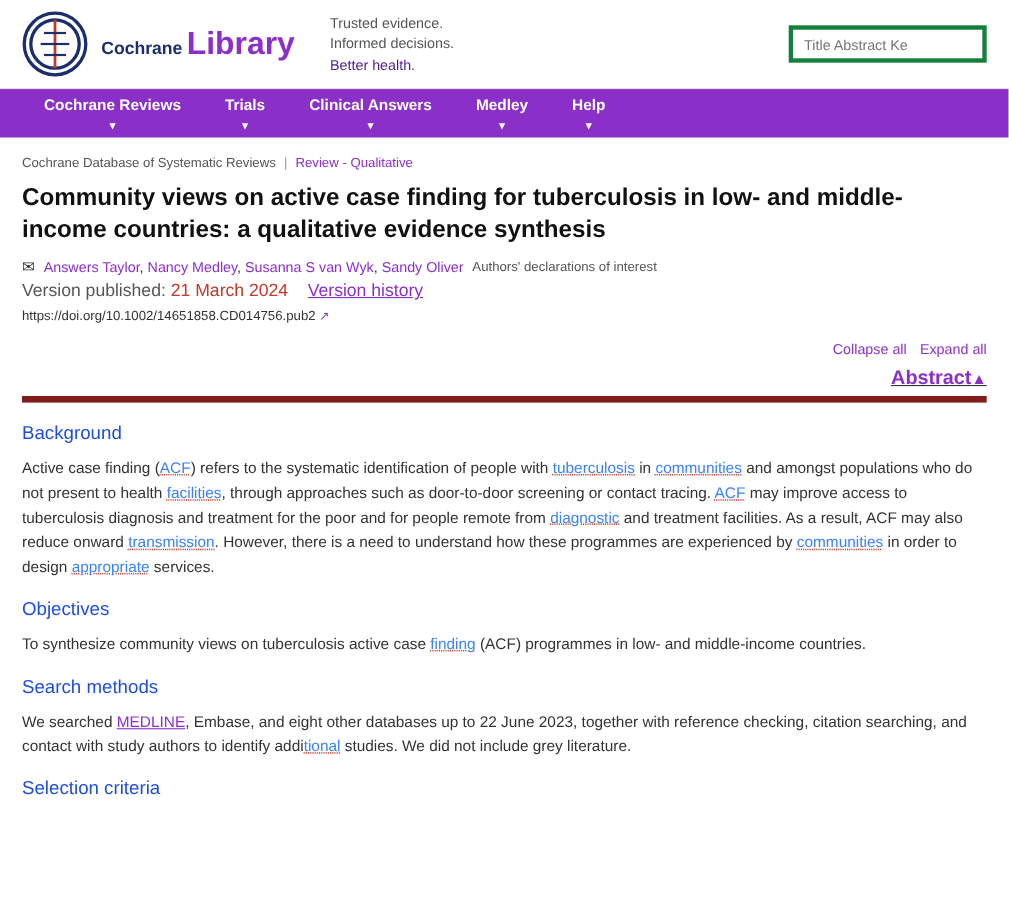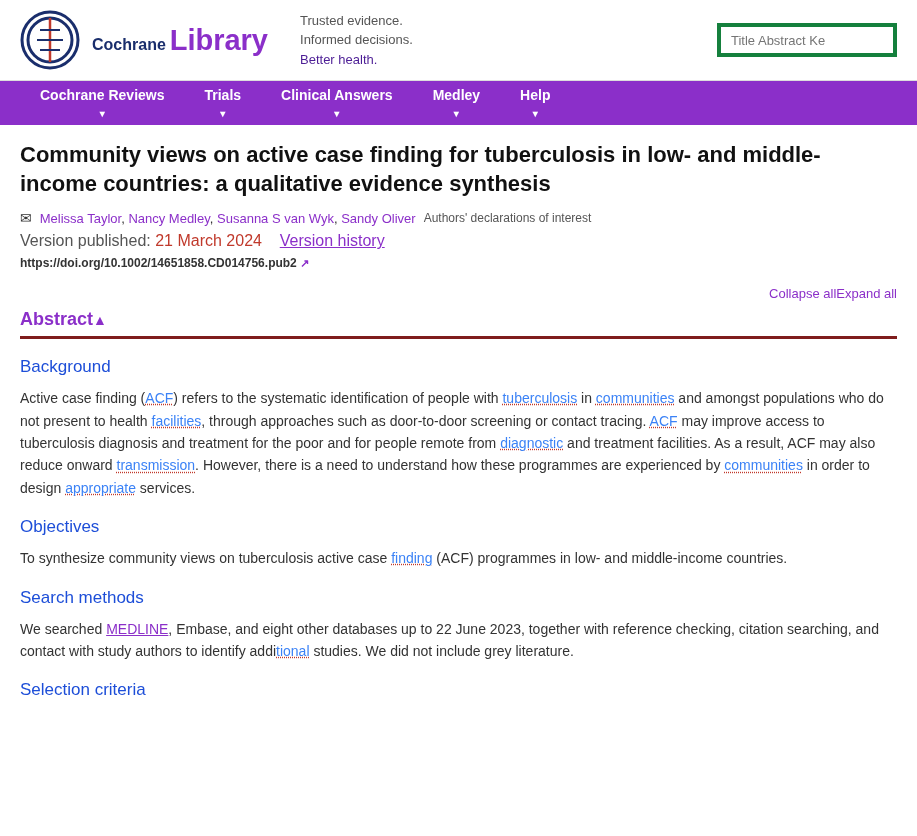--- a/index.html
+++ b/index.html
@@ -139,53 +139,53 @@
     .version-line .version-history {
       color: #8b2fc9;
       cursor: pointer;
       text-decoration: underline;
     }
 
     
     .doi-line {
       font-size: 12px;
       margin-bottom: 16px;
-      font-weight: bold;
     }
     .doi-line a {
       color: #333;
       text-decoration: none;
     }
     .doi-line .ext-link {
       color: #8b2fc9;
       font-size: 11px;
     }
 
     
     .collapse-expand-bar {
       display: flex;
       justify-content: flex-end;
-      gap: 0;
+      gap: 12px;
       margin-bottom: 8px;
       font-size: 13px;
     }
     .collapse-expand-bar a {
       color: #8b2fc9;
       text-decoration: none;
       cursor: pointer;
     }
 
     
     .abstract-header {
       display: flex;
       align-items: center;
-      justify-content: flex-start;
-      border-bottom: 3px solid #7f1d1d;
+      justify-content: flex-end;
+      border-bottom: 6px solid #7f1d1d;
       padding-bottom: 6px;
       margin-bottom: 16px;
+      text-decoration: underline;
     }
     .abstract-title {
       font-size: 18px;
       font-weight: bold;
       color: #8b2fc9;
     }
     .abstract-chevron {
       color: #8b2fc9;
       font-size: 14px;
     }
@@ -258,27 +258,32 @@
     <span class="nav-chevron">▾</span>
   </div>
   <div class="nav-item">
     <span>Help</span>
     <span class="nav-chevron">▾</span>
   </div>
 </nav>
 
 <main class="content">
 
+  <div class="breadcrumb">
+    <a href="#">Cochrane Database of Systematic Reviews</a>
+    <span class="separator">|</span>
+    <span class="current">Review - Qualitative</span>
+  </div>
 
   <h1 class="article-title">Community views on active case finding for tuberculosis in low- and middle-income countries: a qualitative evidence synthesis</h1>
 
   <div class="authors-line">
     <span class="envelope">✉</span>
     <span class="authors-list">
-      <a href="#">Melissa Taylor</a>,
+      <a href="#">Answers Taylor</a>,
       <a href="#">Nancy Medley</a>,
       <a href="#">Susanna S van Wyk</a>,
       <a href="#">Sandy Oliver</a>
     </span>
     <a href="#" class="declarations-link">Authors' declarations of interest</a>
   </div>
 
   <div class="version-line">
     <span>Version published:</span>
     <span class="version-date">21 March 2024</span>

